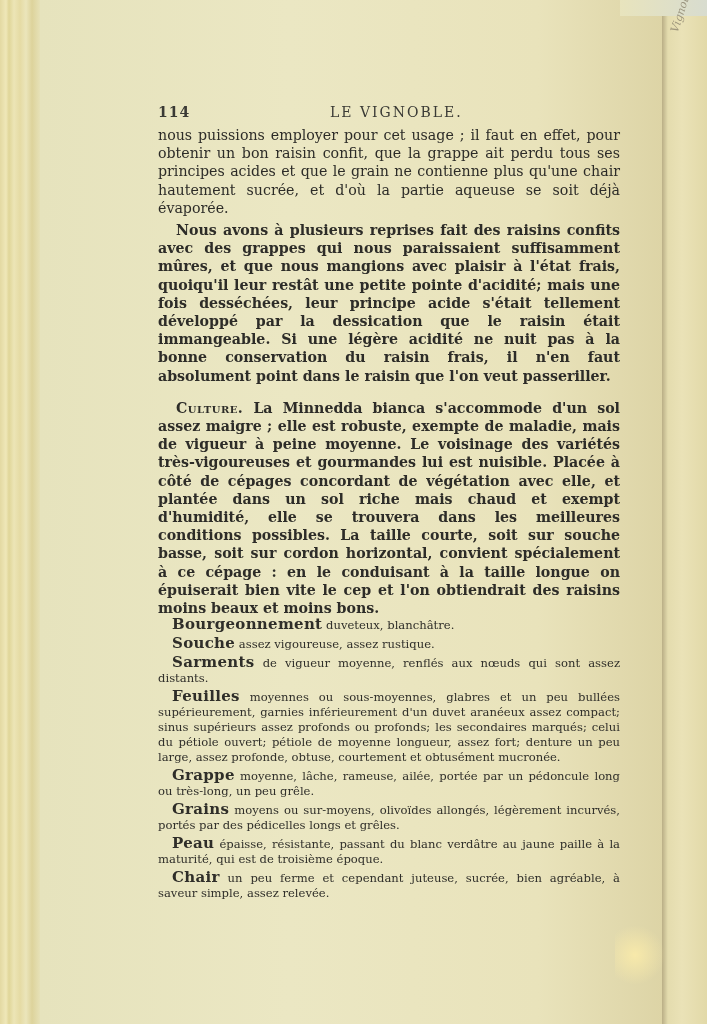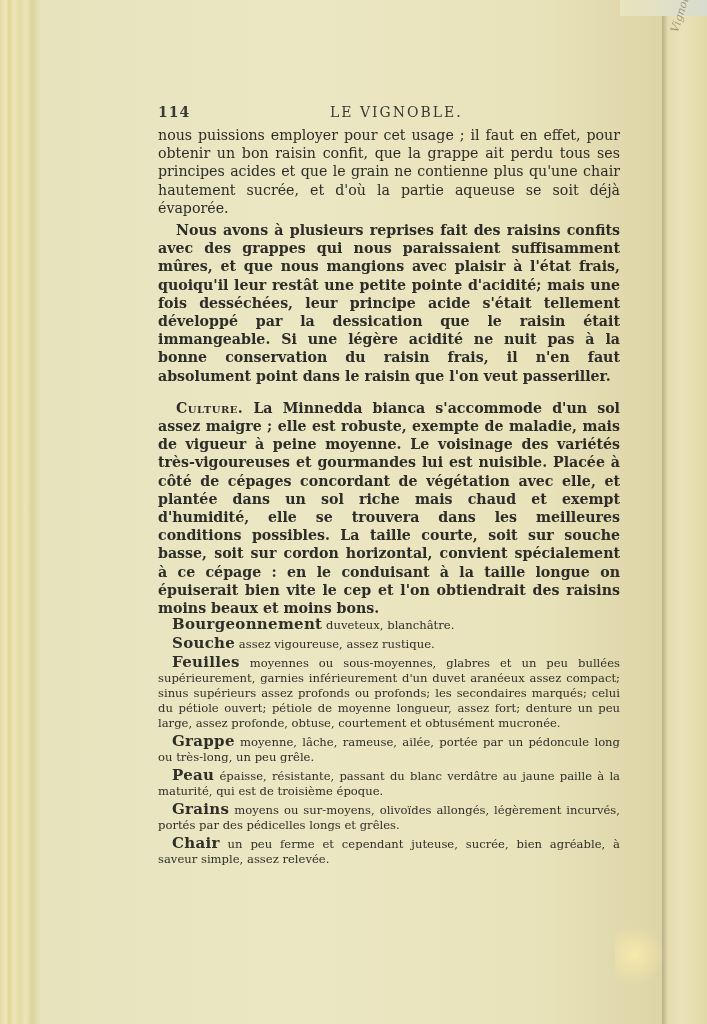--- a/index.html
+++ b/index.html
@@ -77,21 +77,22 @@
 
 <div class="body-text">
   <p>nous puissions employer pour cet usage ; il faut en effet, pour obtenir un bon raisin confit, que la grappe ait perdu tous ses principes acides et que le grain ne contienne plus qu'une chair hautement sucrée, et d'où la partie aqueuse se soit déjà évaporée.</p>
   <p class="indent p2">Nous avons à plusieurs reprises fait des raisins confits avec des grappes qui nous paraissaient suffisamment mûres, et que nous mangions avec plaisir à l'état frais, quoiqu'il leur restât une petite pointe d'acidité; mais une fois desséchées, leur principe acide s'était tellement développé par la dessication que le raisin était immangeable. Si une légère acidité ne nuit pas à la bonne conservation du raisin frais, il n'en faut absolument point dans le raisin que l'on veut passeriller.</p>
   <p class="indent p3"><span class="smallcaps">Culture.</span><span> La Minnedda bianca s'accommode d'un sol assez maigre ; elle est robuste, exempte de maladie, mais de vigueur à peine moyenne. Le voisinage des variétés très-vigoureuses et gourmandes lui est nuisible. Placée à côté de cépages concordant de végétation avec elle, et plantée dans un sol riche mais chaud et exempt d'humidité, elle se trouvera dans les meilleures conditions possibles. La taille courte, soit sur souche basse, soit sur cordon horizontal, convient spécialement à ce cépage : en le conduisant à la taille longue on épuiserait bien vite le cep et l'on obtiendrait des raisins moins beaux et moins bons.</span></p>
 
 
   <div class="desc">
     <p class="entry"><span class="term">Bourgeonnement</span><span> duveteux, blanchâtre.</span></p>
     <p class="entry"><span class="term">Souche</span><span> assez vigoureuse, assez rustique.</span></p>
+    <p class="entry"><span class="term">Sarments</span><span> de vigueur moyenne, renflés aux nœuds qui sont assez distants.</span></p>
     <p class="entry"><span class="term">Feuilles</span><span> moyennes ou sous-moyennes, glabres et un peu bullées supérieurement, garnies inférieurement d'un duvet aranéeux assez compact; sinus supérieurs assez profonds ou profonds; les secondaires marqués; celui du pétiole ouvert; pétiole de moyenne longueur, assez fort; denture un peu large, assez profonde, obtuse, courtement et obtusément mucronée.</span></p>
     <p class="entry"><span class="term">Grappe</span><span> moyenne, lâche, rameuse, ailée, portée par un pédoncule long ou très-long, un peu grêle.</span></p>
+    <p class="entry"><span class="term">Grains</span><span> moyens ou sur-moyens, olivoïdes allongés, légèrement incurvés, portés par des pédicelles longs et grêles.</span></p>
     <p class="entry"><span class="term">Peau</span><span> épaisse, résistante, passant du blanc verdâtre au jaune paille à la maturité, qui est de troisième époque.</span></p>
-    <p class="entry"><span class="term">Grains</span><span> moyens ou sur-moyens, olivoïdes allongés, légèrement incurvés, portés par des pédicelles longs et grêles.</span></p>
     <p class="entry"><span class="term">Chair</span><span> un peu ferme et cependant juteuse, sucrée, bien agréable, à saveur simple, assez relevée.</span></p>
   </div>
 </div>
 
 <div class="glare"></div>
 
 </body></html>

